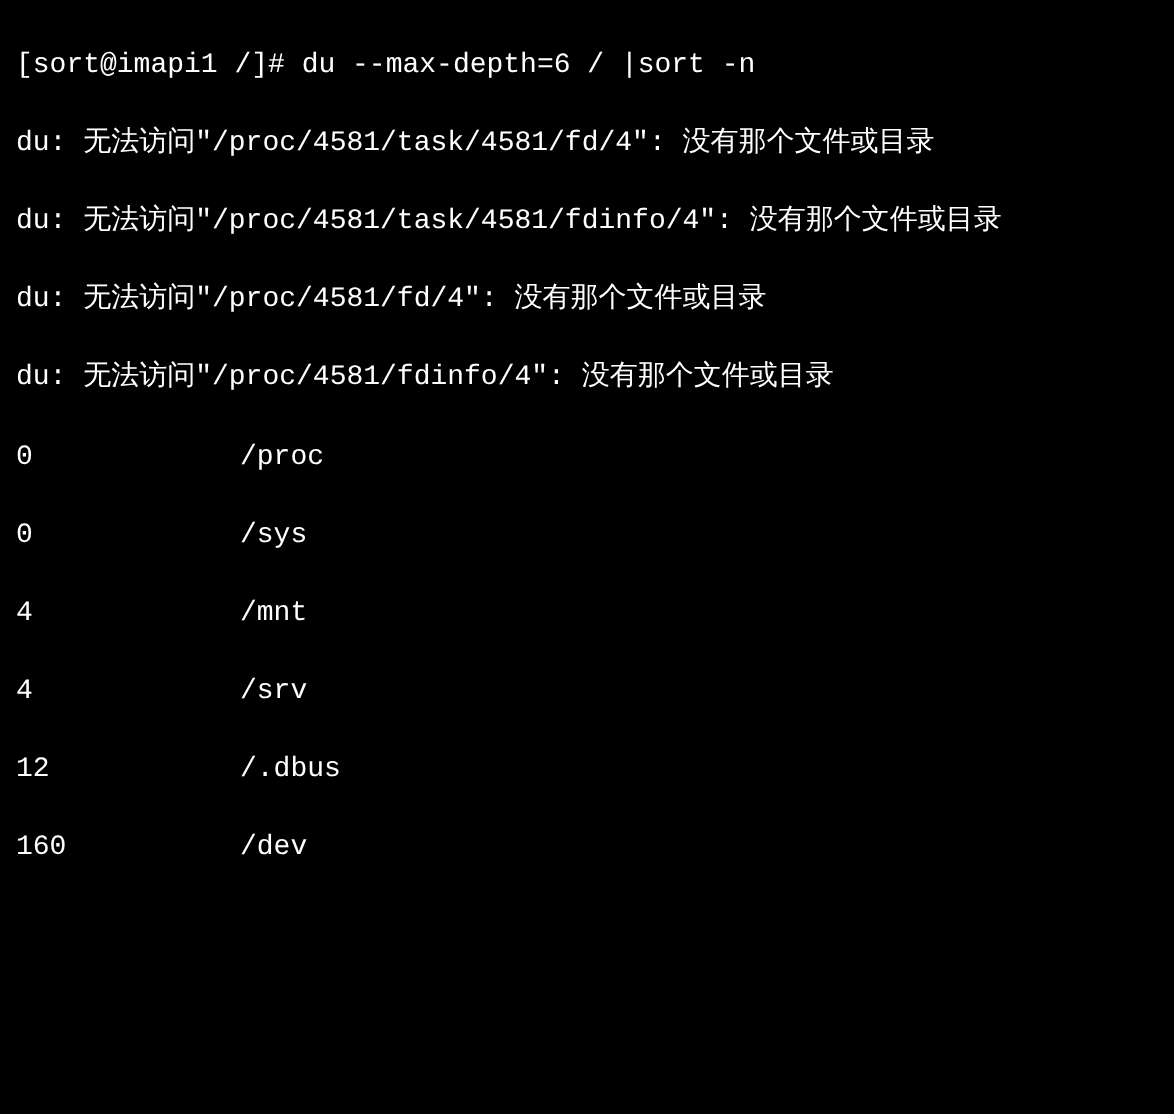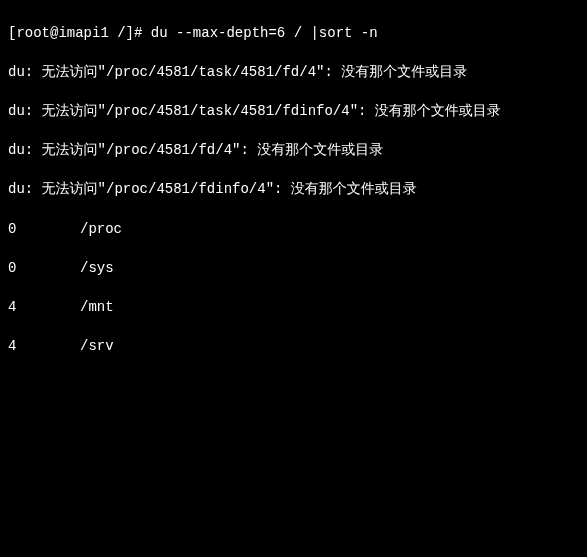--- a/index.html
+++ b/index.html
@@ -26,35 +26,38 @@
     }
     .output-line {
       display: block;
     }
     .size-col {
       display: inline-block;
       width: 72px;
     }
     .path-col {
       display: inline-block;
+      margin-left: 40px;
     }
   </style>
 </head>
 <body>
 
 <div class="terminal">
-<span class="prompt-line"><span>[root@imapi1 /]#</span> <span>du --max-depth=6 / |sort -n</span></span>
+<span class="prompt-line"><span>[sort@imapi1 /]#</span> <span>du --max-depth=6 / |sort -n</span></span>
 <span class="output-line">du: 无法访问"/proc/4581/task/4581/fd/4": 没有那个文件或目录</span>
 <span class="output-line">du: 无法访问"/proc/4581/task/4581/fdinfo/4": 没有那个文件或目录</span>
 <span class="output-line">du: 无法访问"/proc/4581/fd/4": 没有那个文件或目录</span>
 <span class="output-line">du: 无法访问"/proc/4581/fdinfo/4": 没有那个文件或目录</span>
 <span class="output-line"><span class="size-col">0</span><span class="path-col">/proc</span></span>
 <span class="output-line"><span class="size-col">0</span><span class="path-col">/sys</span></span>
 <span class="output-line"><span class="size-col">4</span><span class="path-col">/mnt</span></span>
 <span class="output-line"><span class="size-col">4</span><span class="path-col">/srv</span></span>
+<span class="output-line"><span class="size-col">12</span><span class="path-col">/.dbus</span></span>
+<span class="output-line"><span class="size-col">160</span><span class="path-col">/dev</span></span>
 
 
 
 
 
 
 
 
 
 

